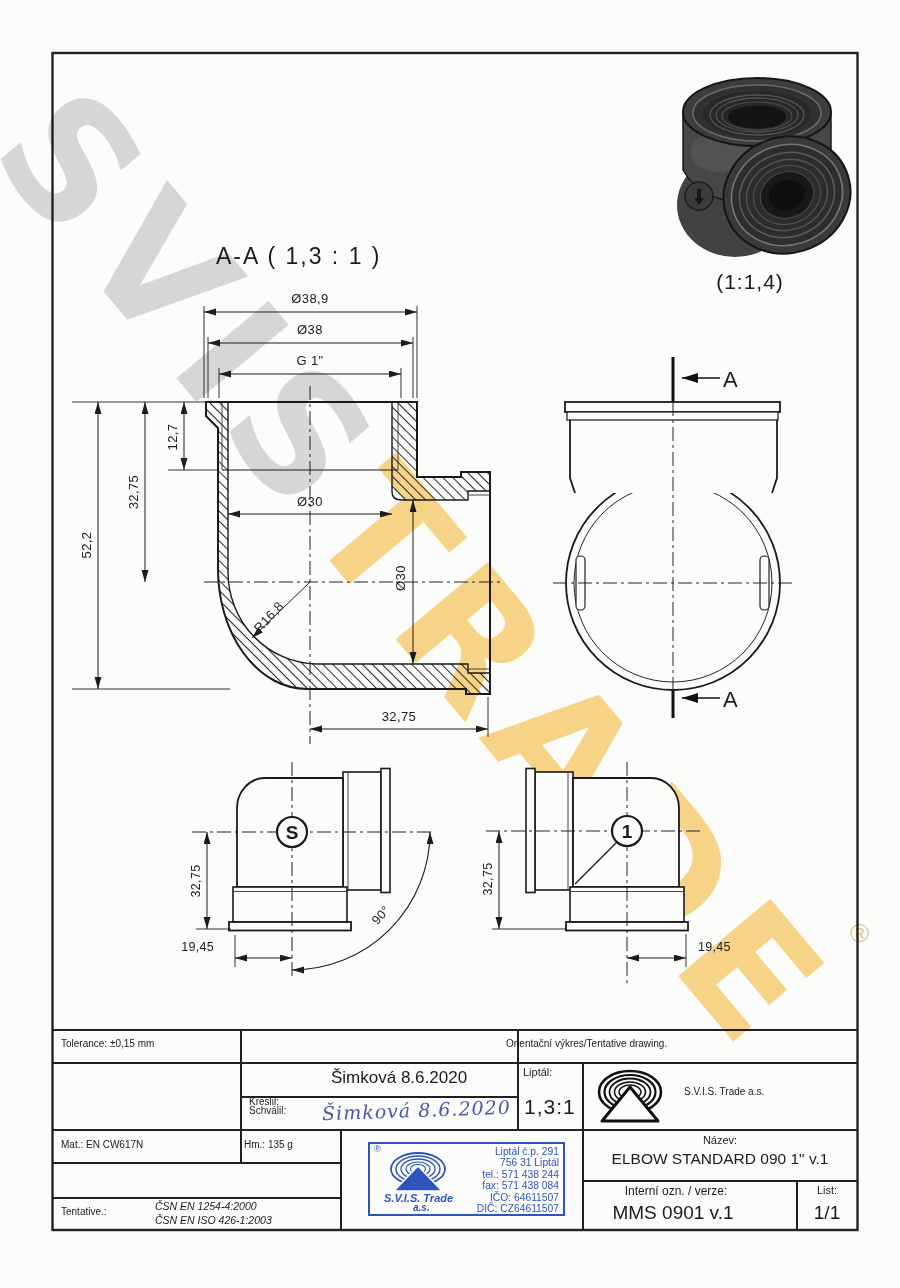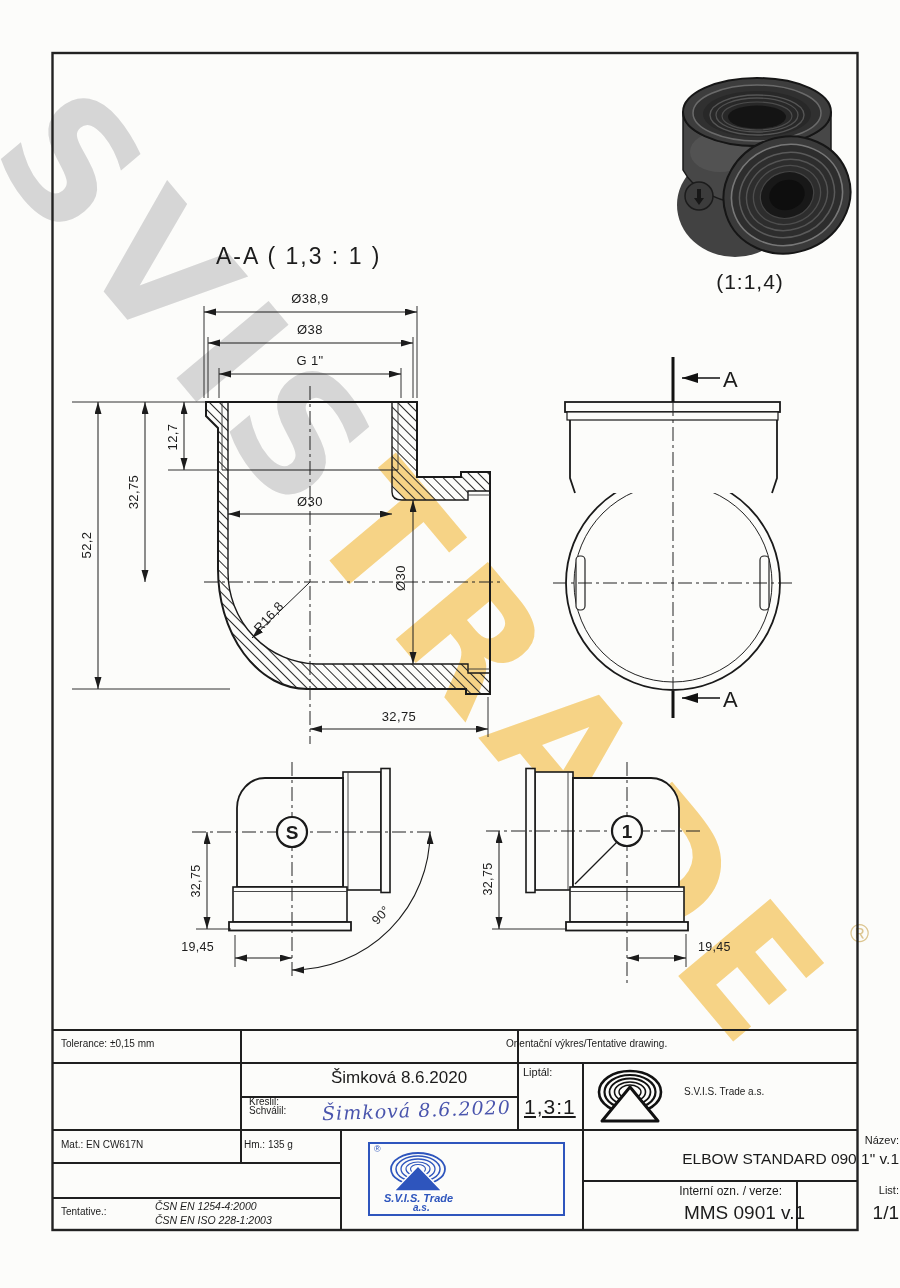--- a/index.html
+++ b/index.html
@@ -15,22 +15,22 @@
   svg text{font-family:"Liberation Sans",sans-serif;fill:#1c1c1c;}
   .dim{font-size:13px;letter-spacing:.4px;}
   .dimsm{font-size:12.5px;letter-spacing:.3px;}
   .sectitle{font-size:23px;letter-spacing:2px;}
   .cutlabel{font-size:22px;letter-spacing:0;}
   .viewmark{font-size:19px;font-weight:bold;}
   .photoscale{font-size:21px;letter-spacing:1px;}
   
   .tb{position:absolute;color:#1b1b1b;white-space:nowrap;}
   .f13{font-size:10px;} .f12{font-size:12px;} .f11{font-size:11px;} .f10{font-size:10.5px;font-style:italic;}
-  .big17{font-size:17px;} .big15{font-size:15.5px;} .big19{font-size:19px;} .big21{font-size:21px;letter-spacing:1px;text-decoration:underline;}
-  .ctr{text-align:right;margin-left:42px;}
+  .big17{font-size:17px;} .big15{font-size:15.5px;} .big19{font-size:19px;} .big21{font-size:21px;letter-spacing:1px;}
+  .ctr{text-align:center;}
   #signature{font-family:"DejaVu Serif",serif;font-style:italic;font-size:19px;color:#4a55ad;
              transform:rotate(-2deg);letter-spacing:1px;}
   
   #stamp{left:368px;top:1142px;width:193px;height:70px;border:2px solid #2e55bd;color:#2e55bd;}
   #stamp .reg{position:absolute;left:4px;top:0px;font-size:9px;}
   #stamp .addr{position:absolute;right:4px;top:2px;text-align:right;font-size:10.3px;line-height:11.4px;}
   #stamp .co1{position:absolute;left:14px;top:48px;font-size:11px;font-weight:bold;font-style:italic;text-align:center;}
   #stamp .co2{position:absolute;left:43px;top:58px;font-size:10px;font-weight:bold;font-style:italic;}
 </style>
 </head>
@@ -236,38 +236,46 @@
   <div class="tb" id="signature" style="left:322px;top:1099px">Šimková 8.6.2020</div>
 
   <div class="tb f11" style="left:523px;top:1066px">Liptál:</div>
   <div class="tb big21" style="left:524px;top:1095px">1,3:1</div>
   <div class="tb f13" style="left:684px;top:1086px">S.V.I.S. Trade a.s.</div>
 
   <div class="tb f13" style="left:61px;top:1139px">Mat.: EN CW617N</div>
   <div class="tb f13" style="left:244px;top:1139px">Hm.: 135 g</div>
   <div class="tb f13" style="left:61px;top:1206px">Tentative.:</div>
   <div class="tb f10" style="left:155px;top:1200px">ČSN EN 1254-4:2000</div>
-  <div class="tb f10" style="left:155px;top:1214px">ČSN EN ISO 228-1:2003</div>
+  <div class="tb f10" style="left:155px;top:1214px">ČSN EN ISO 426-1:2003</div>
 
   <div class="tb f11 ctr" style="left:583px;top:1134px;width:274px">Název:</div>
   <div class="tb big15 ctr" style="left:583px;top:1150px;width:274px">ELBOW STANDARD 090 1" v.1</div>
-  <div class="tb f12 ctr" style="left:556px;top:1184px;width:184px">Interní ozn. / verze:</div>
+  <div class="tb f12 ctr" style="left:584px;top:1184px;width:184px">Interní ozn. / verze:</div>
   <div class="tb big19 ctr" style="left:583px;top:1202px;width:180px">MMS 0901 v.1</div>
   <div class="tb f11 ctr" style="left:797px;top:1184px;width:60px">List:</div>
   <div class="tb big19 ctr" style="left:797px;top:1202px;width:60px">1/1</div>
 
   <div class="abs" id="stamp">
     <span class="reg">®</span>
     <svg class="abs" style="left:10px;top:6px" width="76" height="44" viewBox="0 0 76 44">
       <g fill="none" stroke="#2e55bd">
         <ellipse cx="38" cy="19" rx="27" ry="16" stroke-width="1.8"></ellipse>
         <ellipse cx="38" cy="19" rx="22" ry="13" stroke-width="1.5"></ellipse>
         <ellipse cx="38" cy="19" rx="17" ry="10" stroke-width="1.3"></ellipse>
         <ellipse cx="38" cy="19" rx="12" ry="7" stroke-width="1.2"></ellipse>
         <ellipse cx="38" cy="19" rx="7.5" ry="4.5" stroke-width="1.1"></ellipse>
       </g>
       <path d="M38,16 L14,41 L62,41 Z" fill="#2e55bd" stroke="#ffffff" stroke-width="1.4"></path>
     </svg>
     <span class="co1">S.V.I.S. Trade</span>
     <span class="co2">a.s.</span>
+    <div class="addr">
+      <div>Liptál č.p. 291</div>
+      <div>756 31 Liptál</div>
+      <div>tel.: 571 438 244</div>
+      <div>fax: 571 438 084</div>
+      <div>IČO: 64611507</div>
+      <div>DIČ: CZ64611507</div>
+    </div>
   </div>
 
 </div>
 
 </body></html>

